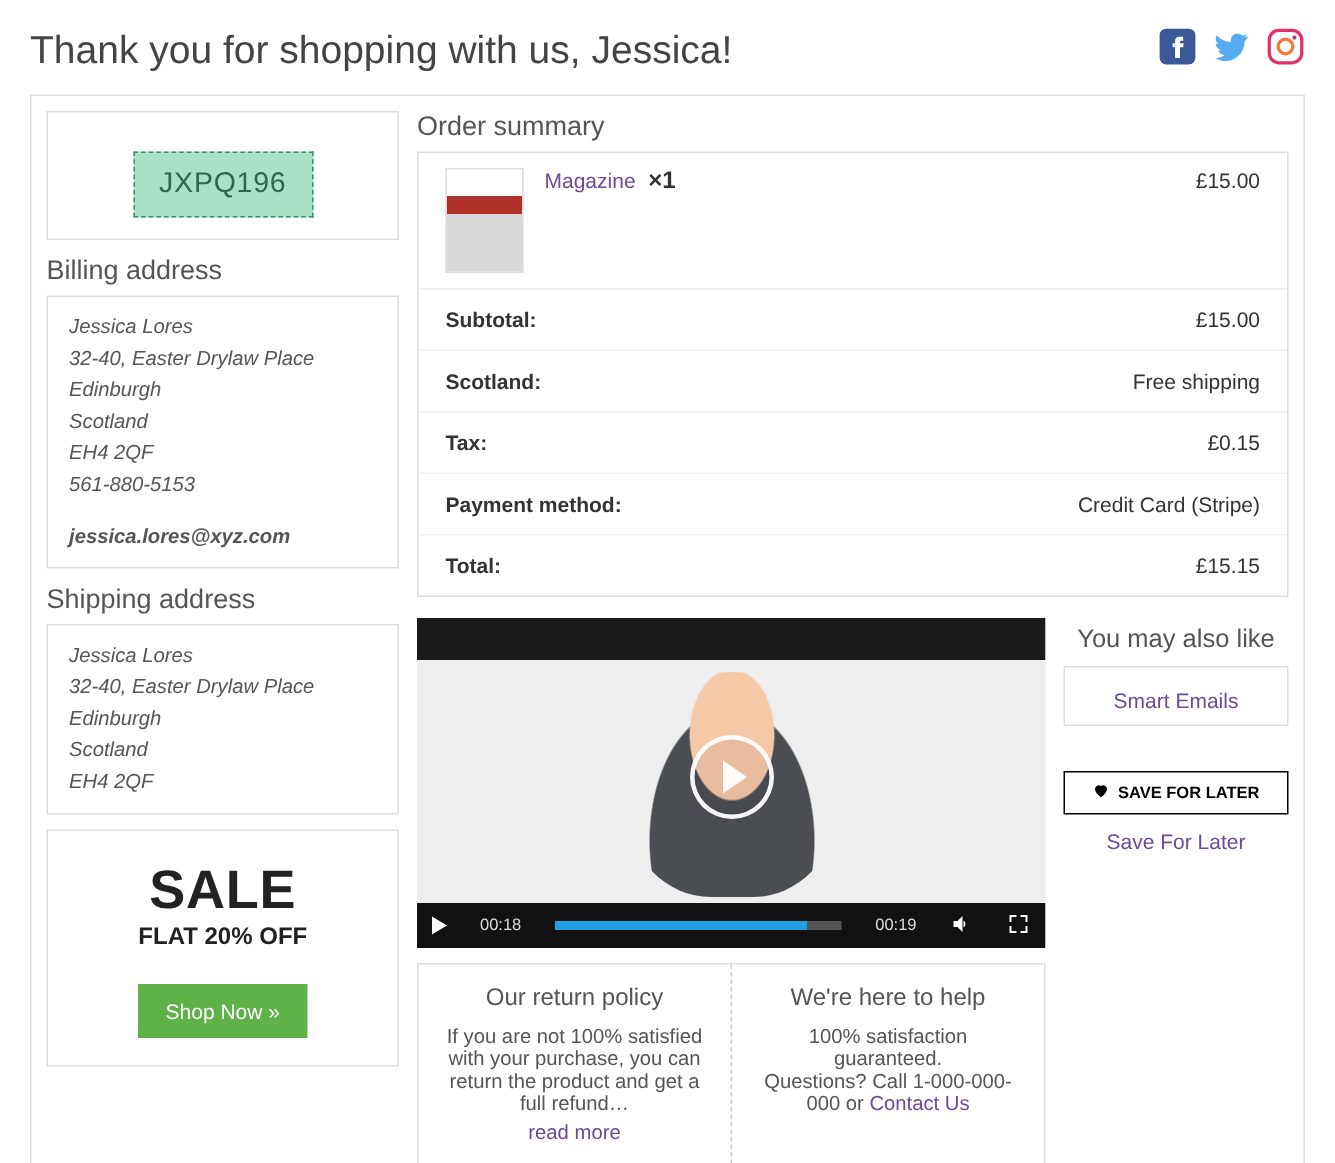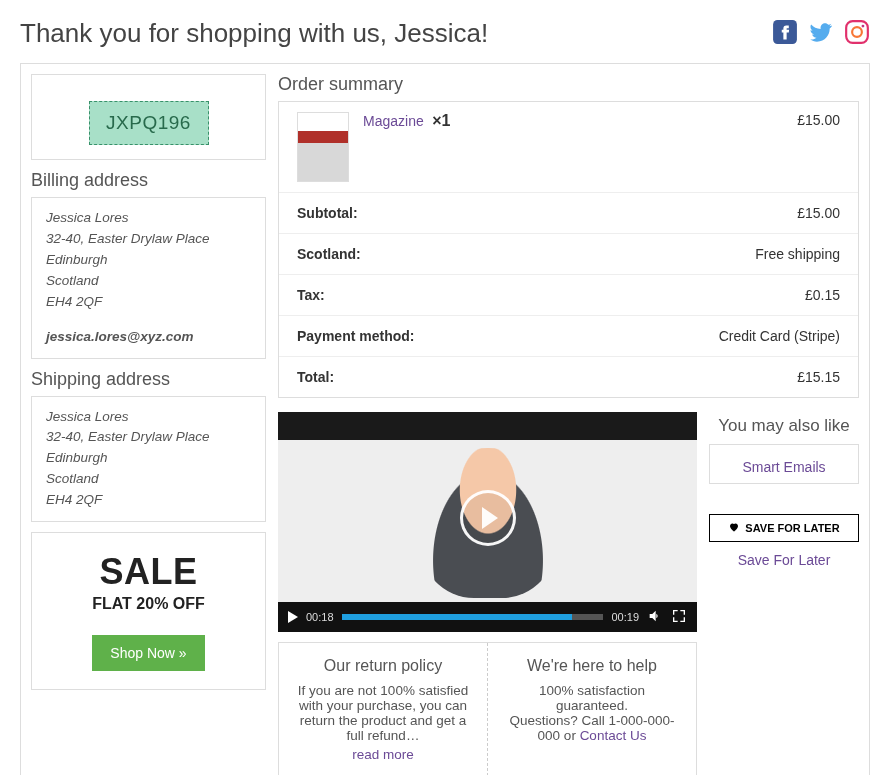--- a/index.html
+++ b/index.html
@@ -160,21 +160,21 @@
     background: rgba(0,0,0,0.05);
   }
   .play-circle::after {
     content:""; display:block; width:0; height:0;
     border-left:16px solid rgba(255,255,255,0.95);
     border-top:11px solid transparent; border-bottom:11px solid transparent;
     margin-left:4px;
   }
   .controls {
     position:absolute; bottom:0; left:0; right:0; height:30px; background:#111;
-    display:flex; align-items:center; padding:0 10px; gap:8px; color:#ddd; font-size:11px;
+    display:flex; align-items:center; padding:0 10px; gap:22px; color:#ddd; font-size:11px;
   }
   .controls .prog { flex:1; height:6px; background:#555; position:relative; cursor:pointer;}
   .controls .prog::before{content:"";position:absolute;left:0;top:0;bottom:0;width:88%;background:#1f9fe0;}
   .controls .tri {
     width:0;height:0;border-left:10px solid #fff;border-top:6px solid transparent;border-bottom:6px solid transparent;cursor:pointer;
   }
   .controls svg { width:16px; height:16px; cursor:pointer; fill:#fff;}
 
   
   .info-row { display:flex; margin-top:10px; border:1px solid #ddd; }
@@ -217,20 +217,21 @@
       <span class="coupon-code">JXPQ196</span>
     </div>
 
     <div class="section-title">Billing address</div>
     <div class="card tight addr">
       <div>Jessica Lores</div>
       <div>32-40, Easter Drylaw Place</div>
       <div>Edinburgh</div>
       <div>Scotland</div>
       <div>EH4 2QF</div>
+      <div>561-880-5153</div>
       <div class="email">jessica.lores@xyz.com</div>
     </div>
 
     <div class="section-title">Shipping address</div>
     <div class="card tight addr">
       <div>Jessica Lores</div>
       <div>32-40, Easter Drylaw Place</div>
       <div>Edinburgh</div>
       <div>Scotland</div>
       <div>EH4 2QF</div>

